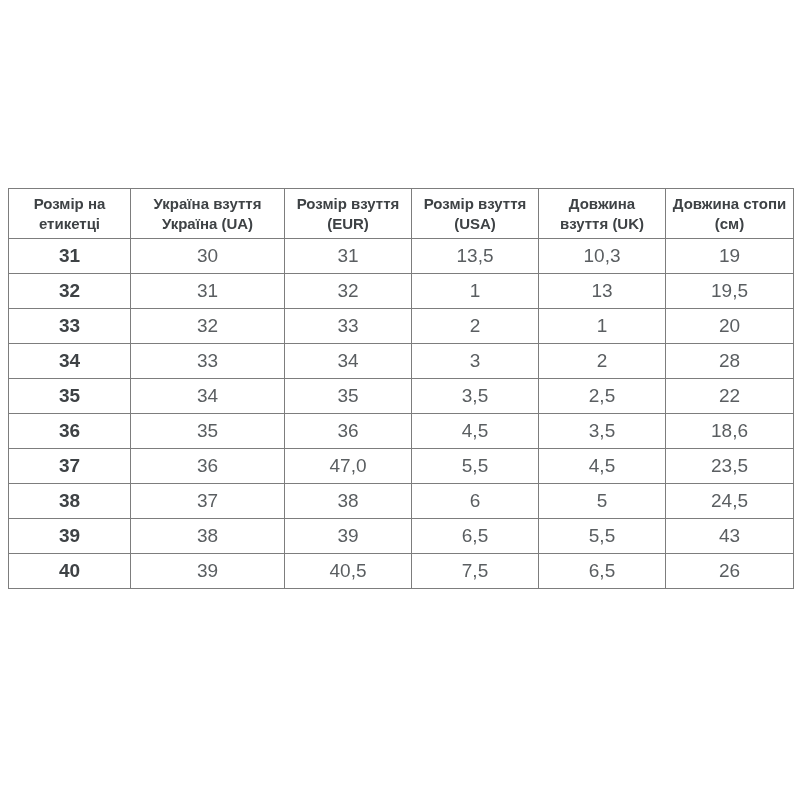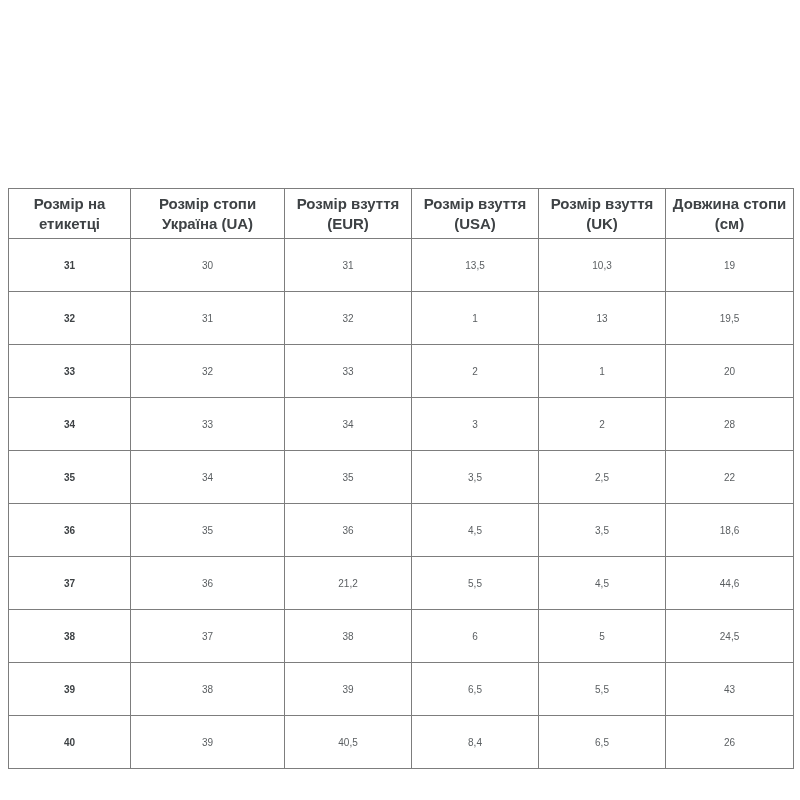--- a/index.html
+++ b/index.html
@@ -41,22 +41,22 @@
     padding: 2px 6px;
   }
   table.size-table th {
     height: 50px;
     font-size: 15px;
     font-weight: bold;
     color: var(--header-text);
     line-height: 1.3;
   }
   table.size-table td {
-    height: 53px;
-    font-size: 10px;
+    height: 35px;
+    font-size: 19px;
     font-weight: normal;
     color: var(--body-text);
   }
   table.size-table td.row-label {
     font-weight: bold;
     color: var(--header-text);
   }
   
   col.c0 { width: 122px; }
   col.c1 { width: 154px; }
@@ -74,24 +74,24 @@
       <col class="c0">
         <col class="c1">
         <col class="c2">
       <col class="c3">
         <col class="c4">
         <col class="c5">
     </colgroup>
     <thead>
       <tr>
           <th>Розмір на етикетці</th>
-          <th>Розмір стопи Україна (UA)</th>
+          <th>Україна взуття Україна (UA)</th>
           <th>Розмір взуття (EUR)</th>
           <th>Розмір взуття (USA)</th>
-          <th>Розмір взуття (UK)</th>
+          <th>Довжина взуття (UK)</th>
           <th>Довжина стопи (см)</th>
         </tr>
     </thead>
     <tbody>
         <tr>
           <td class="row-label">31</td>
           <td>30</td>
           <td>31</td>
           <td>13,5</td>
           <td>10,3</td>
@@ -133,24 +133,24 @@
           <td class="row-label">36</td>
           <td>35</td>
           <td>36</td>
           <td>4,5</td>
           <td>3,5</td>
           <td>18,6</td>
         </tr>
         <tr>
           <td class="row-label">37</td>
           <td>36</td>
-          <td>21,2</td>
+          <td>47,0</td>
           <td>5,5</td>
           <td>4,5</td>
-          <td>44,6</td>
+          <td>23,5</td>
         </tr>
         <tr>
           <td class="row-label">38</td>
           <td>37</td>
           <td>38</td>
           <td>6</td>
           <td>5</td>
           <td>24,5</td>
         </tr>
         <tr>
@@ -158,19 +158,19 @@
           <td>38</td>
           <td>39</td>
           <td>6,5</td>
           <td>5,5</td>
           <td>43</td>
         </tr>
         <tr>
           <td class="row-label">40</td>
           <td>39</td>
           <td>40,5</td>
-          <td>8,4</td>
+          <td>7,5</td>
           <td>6,5</td>
           <td>26</td>
         </tr>
       </tbody>
   </table>
 </div>
 
 </body></html>

